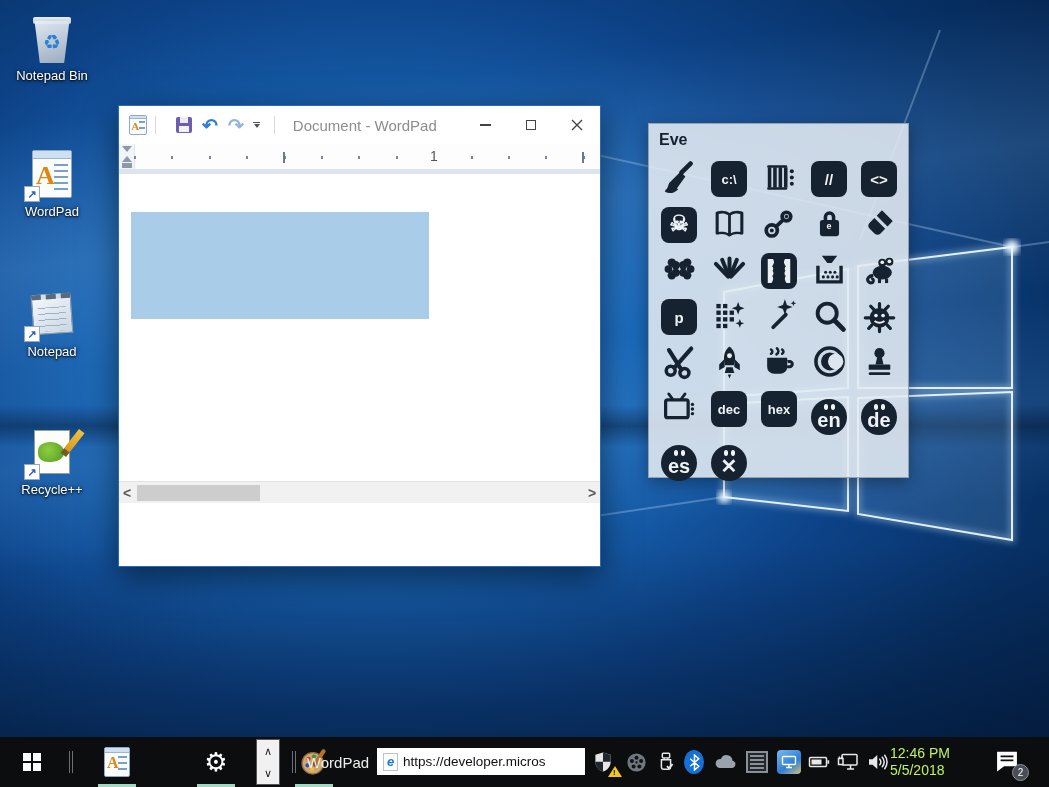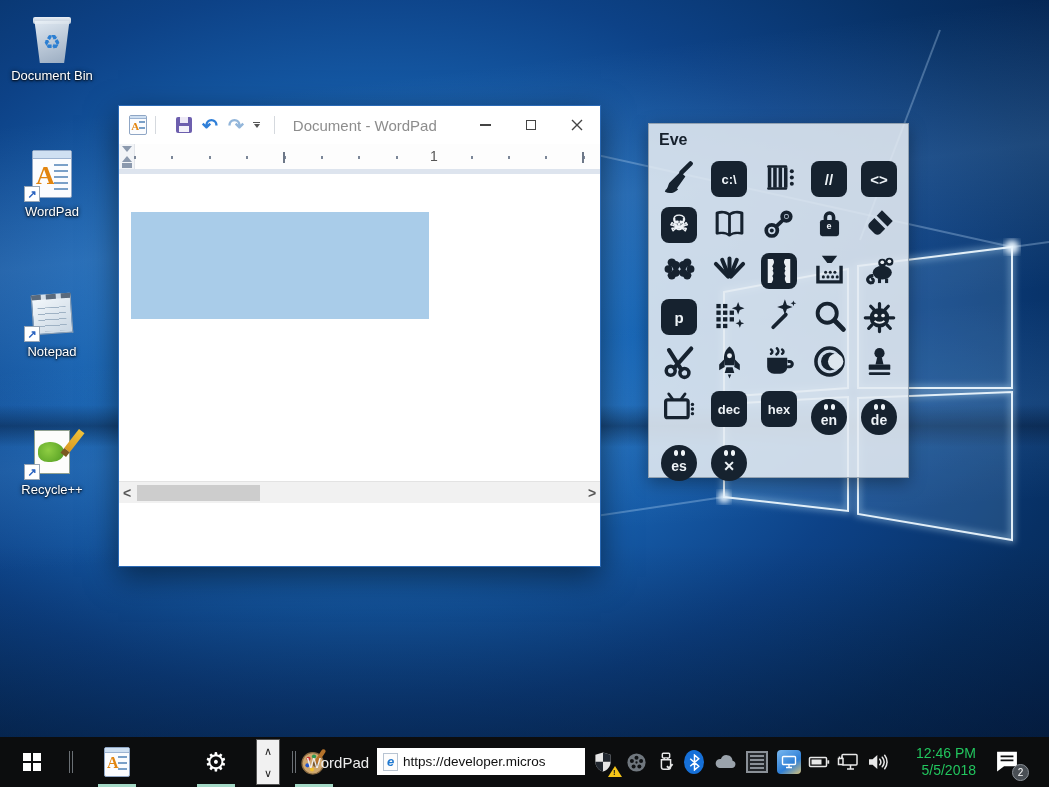--- a/index.html
+++ b/index.html
@@ -100,21 +100,21 @@
 
   
   .eve { position:absolute; left:648px; top:123px; width:261px; height:355px; z-index:5;
     background:rgba(228,235,241,.88); border:1px solid #93a2b1; box-shadow:0 5px 16px rgba(0,0,0,.35); }
   .eve-title { position:absolute; left:10px; top:7px; font-size:16px; font-weight:bold; color:#16202c; }
   .eve-grid { position:absolute; left:5px; top:32px; display:grid; grid-template-columns:repeat(5,50px); grid-auto-rows:46px; justify-items:center; align-items:center; }
   :root { --ink:#16222f; }
   svg.ei { width:37px; height:37px; fill:var(--ink); }
   .tile { width:36px; height:36px; background:var(--ink); border-radius:8px; color:#eef3f7; display:flex; align-items:center; justify-content:center; font-weight:bold; font-size:13px; }
   .tile.big { font-size:15px; }
-  .circ { position:relative; width:36px; height:36px; background:var(--ink); border-radius:50%; color:#eef3f7; display:flex; align-items:center; justify-content:center; font-weight:bold; font-size:14px; padding-top:6px;margin-top:16px; }
+  .circ { position:relative; width:36px; height:36px; background:var(--ink); border-radius:50%; color:#eef3f7; display:flex; align-items:center; justify-content:center; font-weight:bold; font-size:20px; padding-top:6px;margin-top:16px; }
   .circ .eyes { position:absolute; top:6px; left:50%; width:2px; height:3.5px; background:transparent; box-shadow:-4px 0 0 1px #eef3f7, 3px 0 0 1px #eef3f7; border-radius:50%; }
   .tile.skull { font-size:22px; padding-bottom:2px; }
 
   
   .taskbar { position:absolute; left:0; top:737px; width:1049px; height:50px; background:#0c0d0e; z-index:10; display:flex; align-items:center; color:#fff; }
   .tb-abs { position:absolute; top:0; height:50px; display:flex; align-items:center; justify-content:center; }
   .startlogo { display:grid; grid-template-columns:8px 8px; grid-template-rows:8px 8px; gap:2px; }
   .startlogo i { background:#fff; }
   .tbsep { position:absolute; top:14px; width:1px; height:22px; background:#6b7075; }
   .tbsep::after { content:""; position:absolute; left:3px; top:0; width:1px; height:22px; background:#6b7075; }
@@ -128,21 +128,21 @@
   .ie-mini { position:relative; width:15px; height:18px; background:#fdfdfd; border:1px solid #b8c4d2; margin:0 5px 0 6px; flex:none; display:flex; align-items:center; justify-content:center; }
   .ie-mini span { color:#1e78d0; font-size:13px; font-weight:bold; font-style:italic; line-height:1; }
   .addr-text { font-size:13.5px; color:#111; white-space:nowrap; }
   .trayico { position:absolute; top:0; height:50px; display:flex; align-items:center; justify-content:center; }
   .warn-tri { position:absolute; right:-4px; bottom:10px; width:0; height:0; border-left:7px solid transparent; border-right:7px solid transparent; border-bottom:11px solid #f5c518; }
   .warn-tri::after { content:"!"; position:absolute; left:-2px; top:2px; font-size:8px; font-weight:bold; color:#222; }
   .bt-oval { width:20px; height:24px; background:#1670d8; border-radius:50%; display:flex; align-items:center; justify-content:center; }
   .grille { width:22px; height:22px; background:#23262a; border:2px solid #8a9097; padding:2px; display:flex; flex-direction:column; justify-content:space-between; }
   .grille i { height:2px; background:#8a9097; }
   .netapp { width:24px; height:24px; border-radius:4px; background:linear-gradient(145deg,#79b8f0,#2f7fd6 60%,#d8c27a 100%); display:flex; align-items:center; justify-content:center; }
-  .clock { position:absolute; top:8px; width:86px; text-align:right; font-size:14px; line-height:17px; color:#22c55e; }
+  .clock { position:absolute; top:8px; width:86px; text-align:left; font-size:14px; line-height:17px; color:#bef264; }
   .ac-wrap { position:relative; width:30px; height:30px; }
   .badge { position:absolute; right:-6px; bottom:-4px; width:17px; height:17px; border-radius:50%; background:#4a4f55; border:1px solid #8a9097; color:#fff; font-size:10px; display:flex; align-items:center; justify-content:center; }
 </style>
 </head>
 <body>
 
 <div class="desktop">
   <div class="beam beam1"></div>
   <div class="beam beam2"></div>
   <div class="beam darkband"></div>
@@ -176,21 +176,21 @@
   <circle cx="724" cy="497" r="6" fill="#eaf6ff" filter="url(#glow)"></circle>
 </svg>
 
 <div class="dicon" style="left:4px; top:12px;">
   <div class="art">
     <div class="bin-rim"></div>
     <div class="bin-body">
         <span>♻</span>
       </div>
   </div>
-  <div class="lbl">Document Bin</div>
+  <div class="lbl">Notepad Bin</div>
 </div>
 <div class="dicon" style="left:4px; top:148px;">
   <div class="art">
     <div class="wp-doc" style="left:6px; top:2px; width:40px; height:48px;">
       <div class="hdr"></div>
         <div class="A" style="font-size:26px;">A</div>
         <div class="lines"></div>
     </div>
     <div class="sc-arrow">↗</div>
   </div>

